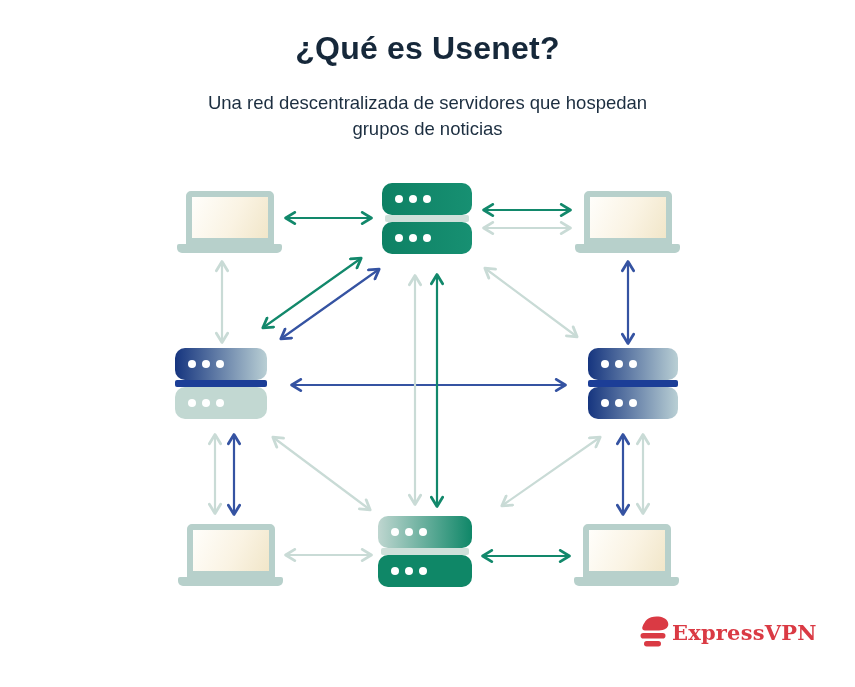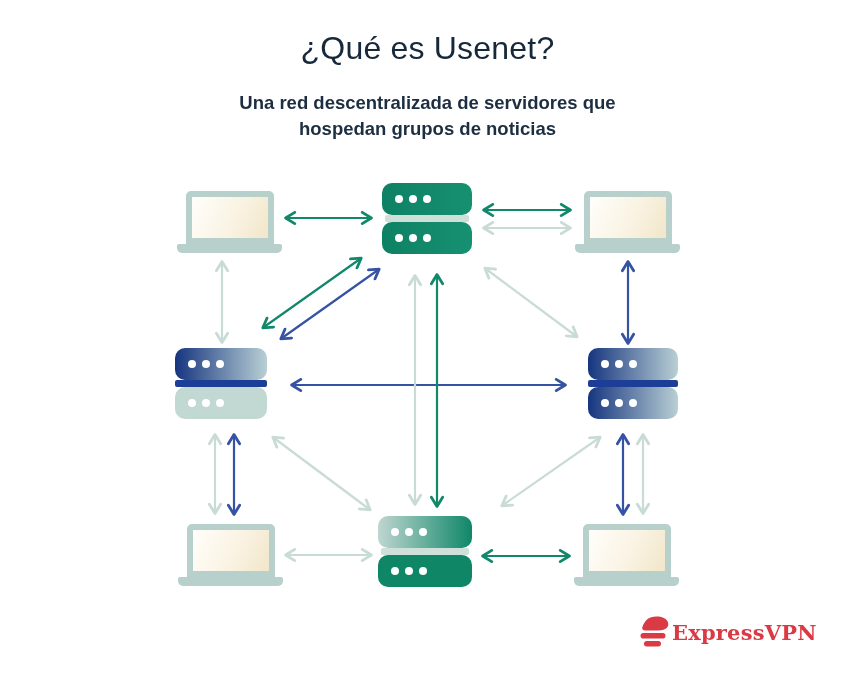--- a/index.html
+++ b/index.html
@@ -7,27 +7,27 @@
     position:relative;
     width:855px;height:687px;
     background:#ffffff;
     overflow:hidden;
     font-family:"Liberation Sans", sans-serif;
   }
   
   .title{
     position:absolute;left:0;top:30px;width:855px;
     text-align:center;
-    font-size:32px;font-weight:400;letter-spacing:.2px;
+    font-size:32px;font-weight:700;letter-spacing:.2px;
     color:#16283a;margin:0;
   }
   .subtitle{
     position:absolute;left:50%;top:90px;transform:translateX(-50%);
     width:450px;text-align:center;
-    font-size:18.5px;line-height:1.42;font-weight:700;
+    font-size:18.5px;line-height:1.42;font-weight:400;
     color:#1c2e40;margin:0;
   }
   
   .laptop{position:absolute;width:105px;}
   .lt-screen{
     width:88px;height:53px;margin:0 auto;
     box-sizing:border-box;
     border:6px solid #b7d0cb;
     border-radius:5px 5px 0 0;
     background:linear-gradient(115deg,#fffefb 0%,#faf3e3 55%,#f1e6c9 100%);

